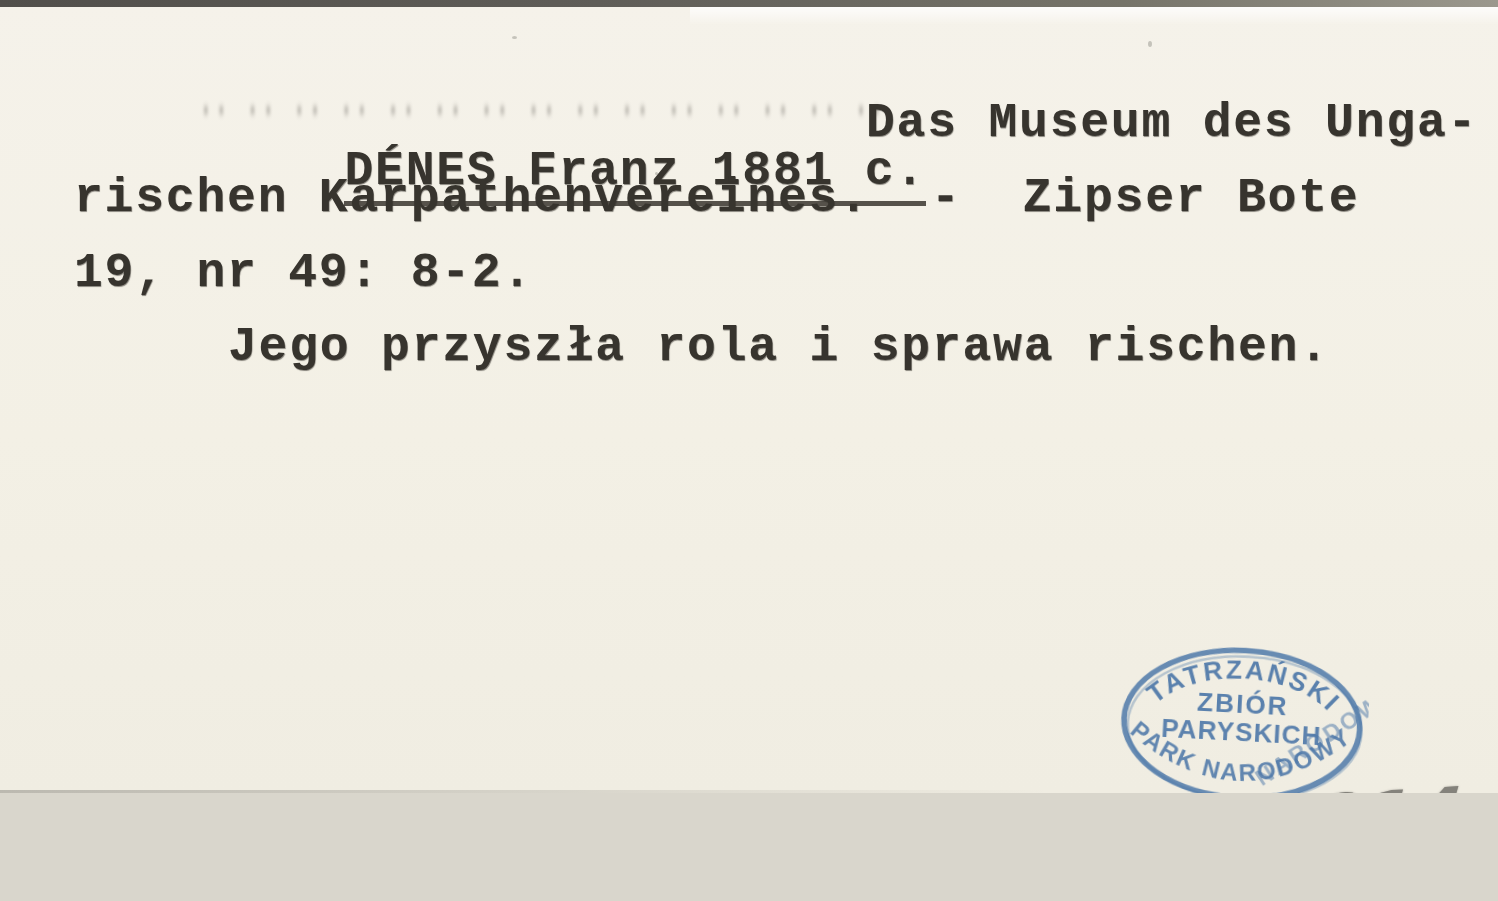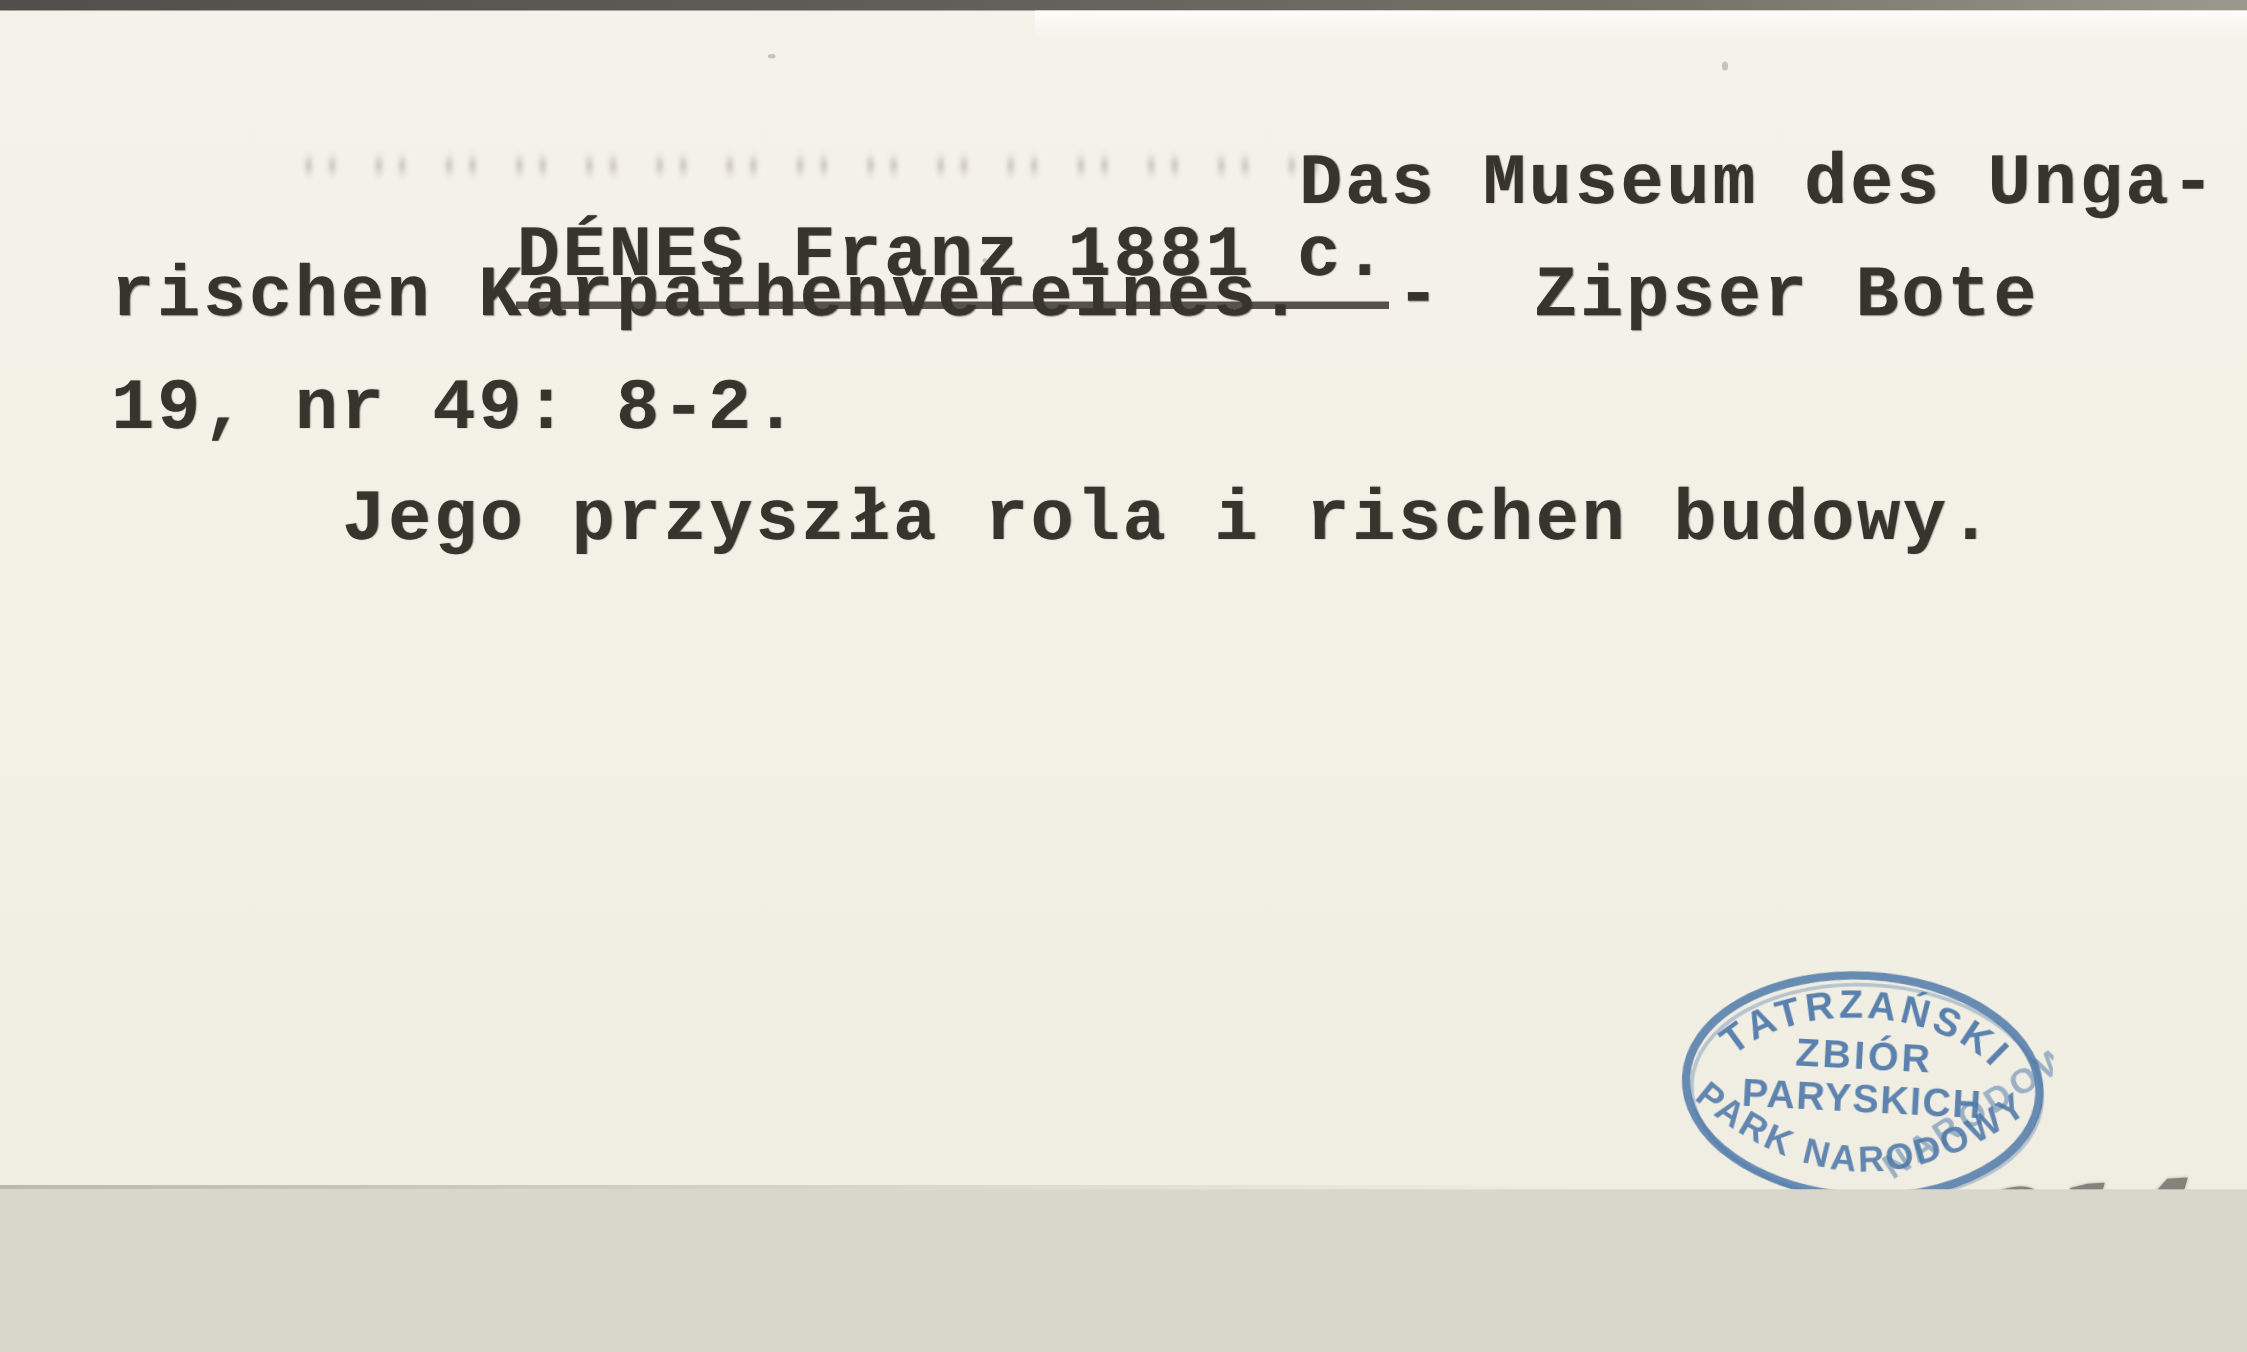--- a/index.html
+++ b/index.html
@@ -110,21 +110,21 @@
   <div class="speck s3"></div>
 
   <div class="smudge">·· ·· ·· ·· ·· ·· ·· ·· ·· ·· ·· ·· ·· ·· ··</div>
 
   <div class="tw line1">
     <span class="underlined">DÉNES Franz 1881 c.</span>
   </div>
   <div class="tw line2">rischen Karpathenvereines.  -  Zipser Bote</div>
   <div class="tw line1b">Das Museum des Unga-</div>
   <div class="tw line3">19, nr 49: 8-2.</div>
-  <div class="tw line4">Jego przyszła rola i rischen budowy.</div>
+  <div class="tw line4">Jego przyszła rola i sprawa rischen.</div>
 
   <svg class="stamp" width="252" height="162" viewBox="0 0 250 160" aria-hidden="true">
     <defs>
       <path id="arcTop" d="M 25,98 A 100,60 0 0 1 225,98"></path>
       <path id="arcBottom" d="M 16,99 Q 125,182 234,95"></path>
     </defs>
     <ellipse cx="125" cy="83" rx="117" ry="73" fill="none" stroke-width="5.5" opacity="0.82" stroke="#3d6ca3"></ellipse>
     <ellipse cx="128" cy="87" rx="116" ry="71" fill="none" stroke-width="2.5" opacity="0.35" stroke="#3d6ca3"></ellipse>
     <text font-size="26" letter-spacing="2.5" opacity="0.9" fill="#3d6ca3">
       <textPath href="#arcTop" startOffset="50%" text-anchor="middle">TATRZAŃSKI</textPath>

